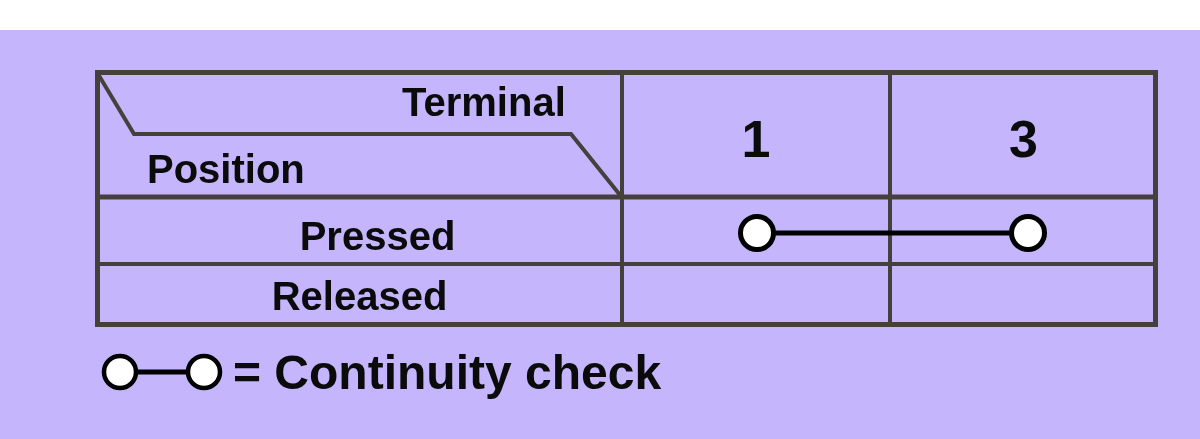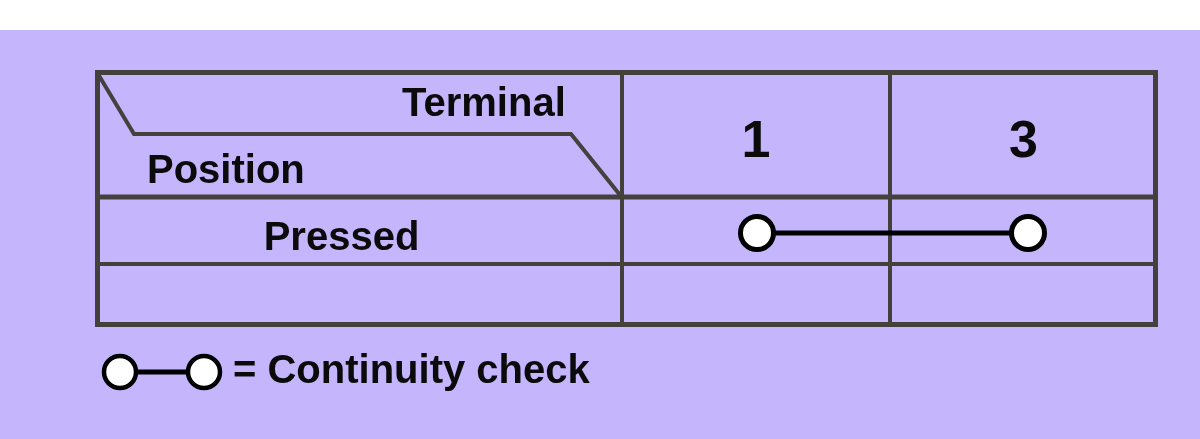--- a/index.html
+++ b/index.html
@@ -27,27 +27,27 @@
     position: absolute;
     display: flex;
     align-items: center;
     justify-content: center;
     white-space: nowrap;
   }
   .colhead { font-size: 52px; }
   .colhead-1 { left: 624px; top: 48px; width: 264px; height: 121px; }
   .colhead-3 { left: 892px; top: 48px; width: 263px; height: 121px; }
   .rowlabel { font-size: 40px; }
-  .rowlabel-pressed  { left: 79px; top: 169px; width: 525px; height: 74px; }
+  .rowlabel-pressed  { left: 115px; top: 169px; width: 525px; height: 74px; }
   .rowlabel-released { left: 97px; top: 236px; width: 525px; height: 60px; }
   .legend-text {
     position: absolute;
     left: 233px;
     top: 319px;
-    font-size: 40px;
+    font-size: 48px;
     line-height: 1;
     white-space: nowrap;
   }
 </style>
 </head>
 <body>
 
 <div class="screen">
 
   <svg class="layer-svg" width="1200" height="439" viewBox="0 0 1200 439">
@@ -74,16 +74,17 @@
     </g>
   </svg>
 
   <div class="lbl lbl-terminal">Terminal</div>
   <div class="lbl lbl-position">Position</div>
 
   <div class="cellbox colhead colhead-1">1</div>
   <div class="cellbox colhead colhead-3">3</div>
 
   <div class="cellbox rowlabel rowlabel-pressed">Pressed</div>
+  <div class="cellbox rowlabel rowlabel-released">Released</div>
 
   <div class="legend-text">= Continuity check</div>
 
 </div>
 
 </body></html>

